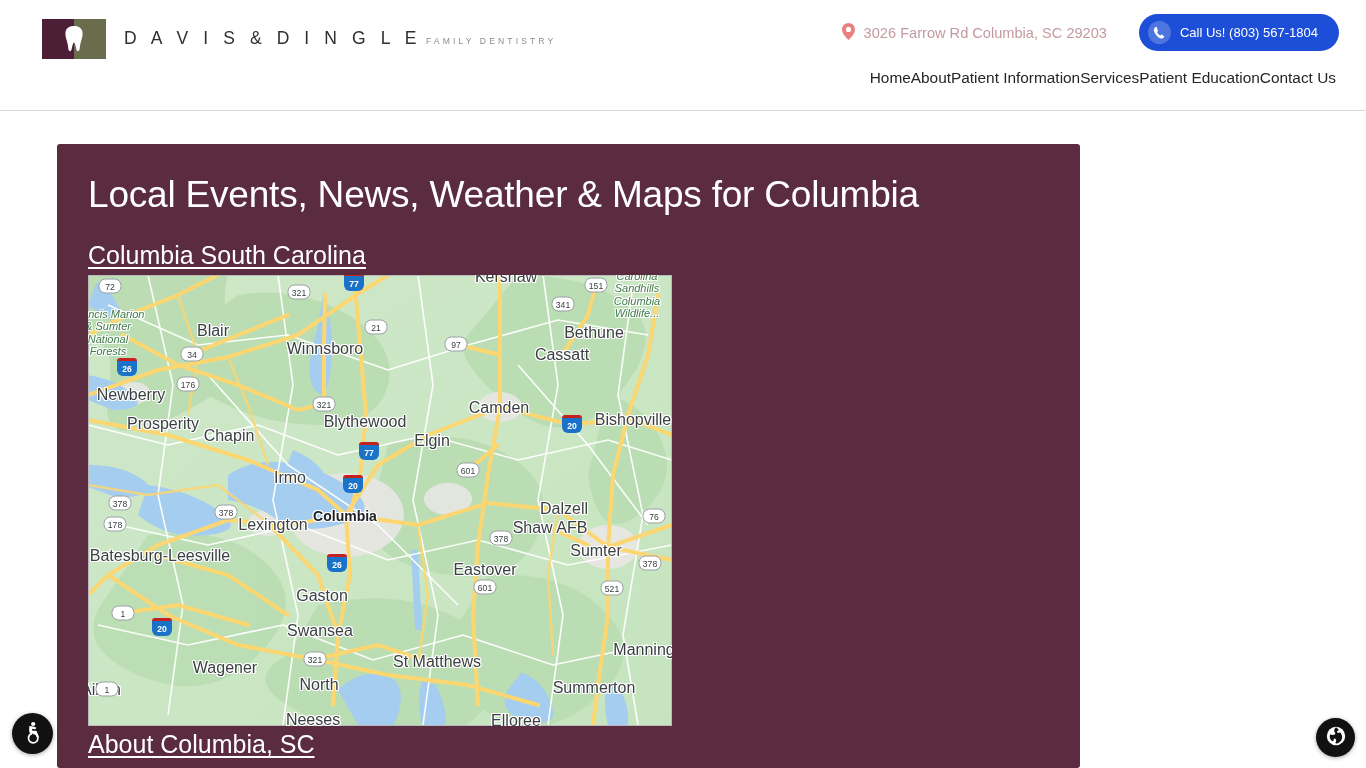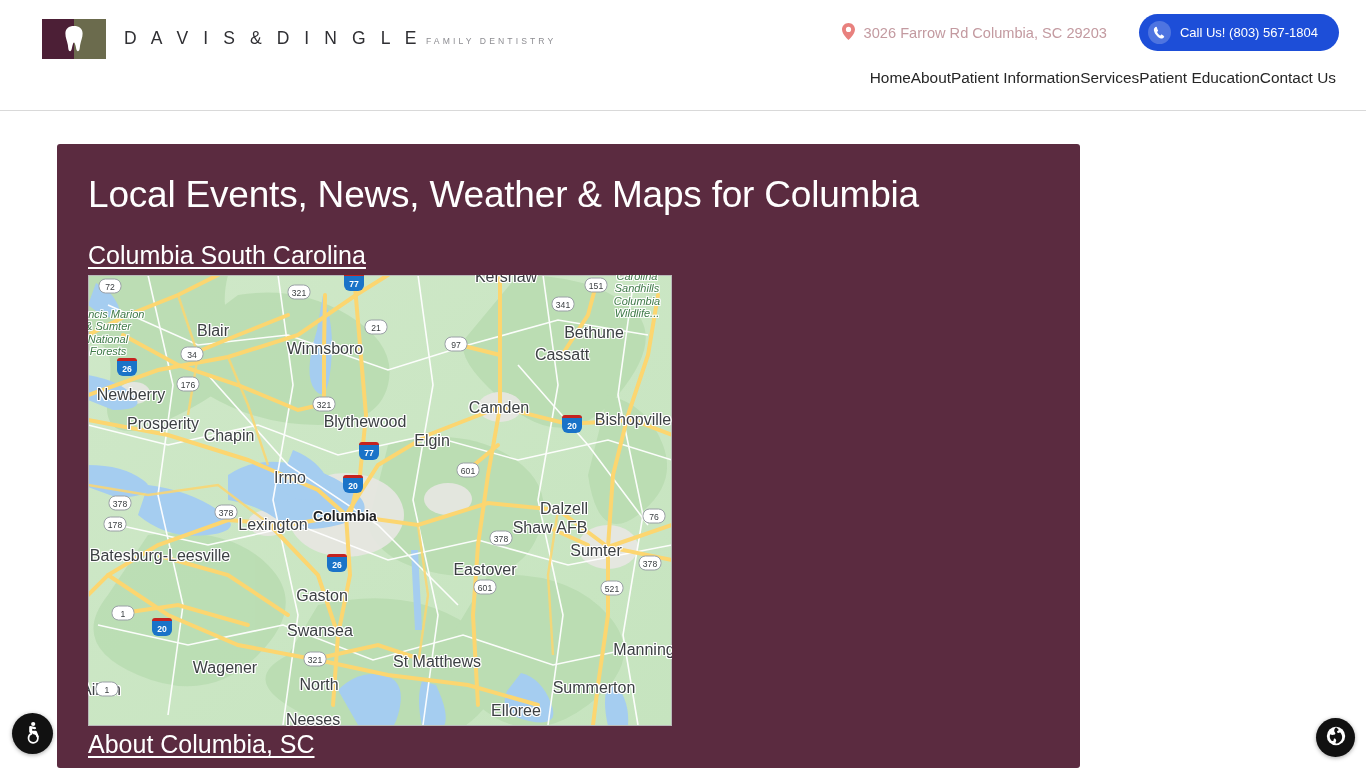--- a/index.html
+++ b/index.html
@@ -363,21 +363,21 @@
         <div class="map-label city" style="left: 72px; top: 281px;">Batesburg-Leesville</div>
         <div class="map-label city" style="left: 361px; top: 295px; margin-left: 36px;">Eastover</div>
         <div class="map-label city" style="left: 234px; top: 321px;">Gaston</div>
         <div class="map-label city" style="left: 232px; top: 356px;">Swansea</div>
         <div class="map-label city" style="left: 556px; top: 375px;">Manning</div>
         <div class="map-label city" style="left: 349px; top: 387px;">St Matthews</div>
         <div class="map-label city" style="left: 137px; top: 393px;">Wagener</div>
         <div class="map-label city" style="left: 231px; top: 410px;">North</div>
         <div class="map-label city" style="left: 506px; top: 413px;">Summerton</div>
         <div class="map-label city" style="left: 225px; top: 445px;">Neeses</div>
-        <div class="map-label city" style="left: 428px; top: 436px; text-align: center;">Elloree</div>
+        <div class="map-label city" style="left: 428px; top: 446px; text-align: center;">Elloree</div>
         <div class="map-label city" style="left: 13px; top: 415px;">Aiken</div>
         <div class="map-label city" style="left: 418px; top: 2px;">Kershaw</div>
         <div class="map-label park" style="left: 20px; top: 58px;">Francis Marion
 &amp; Sumter
 National
 Forests</div>
         <div class="map-label park" style="left: 549px; top: 20px;">Carolina
 Sandhills
 Columbia
 Wildlife...</div>

